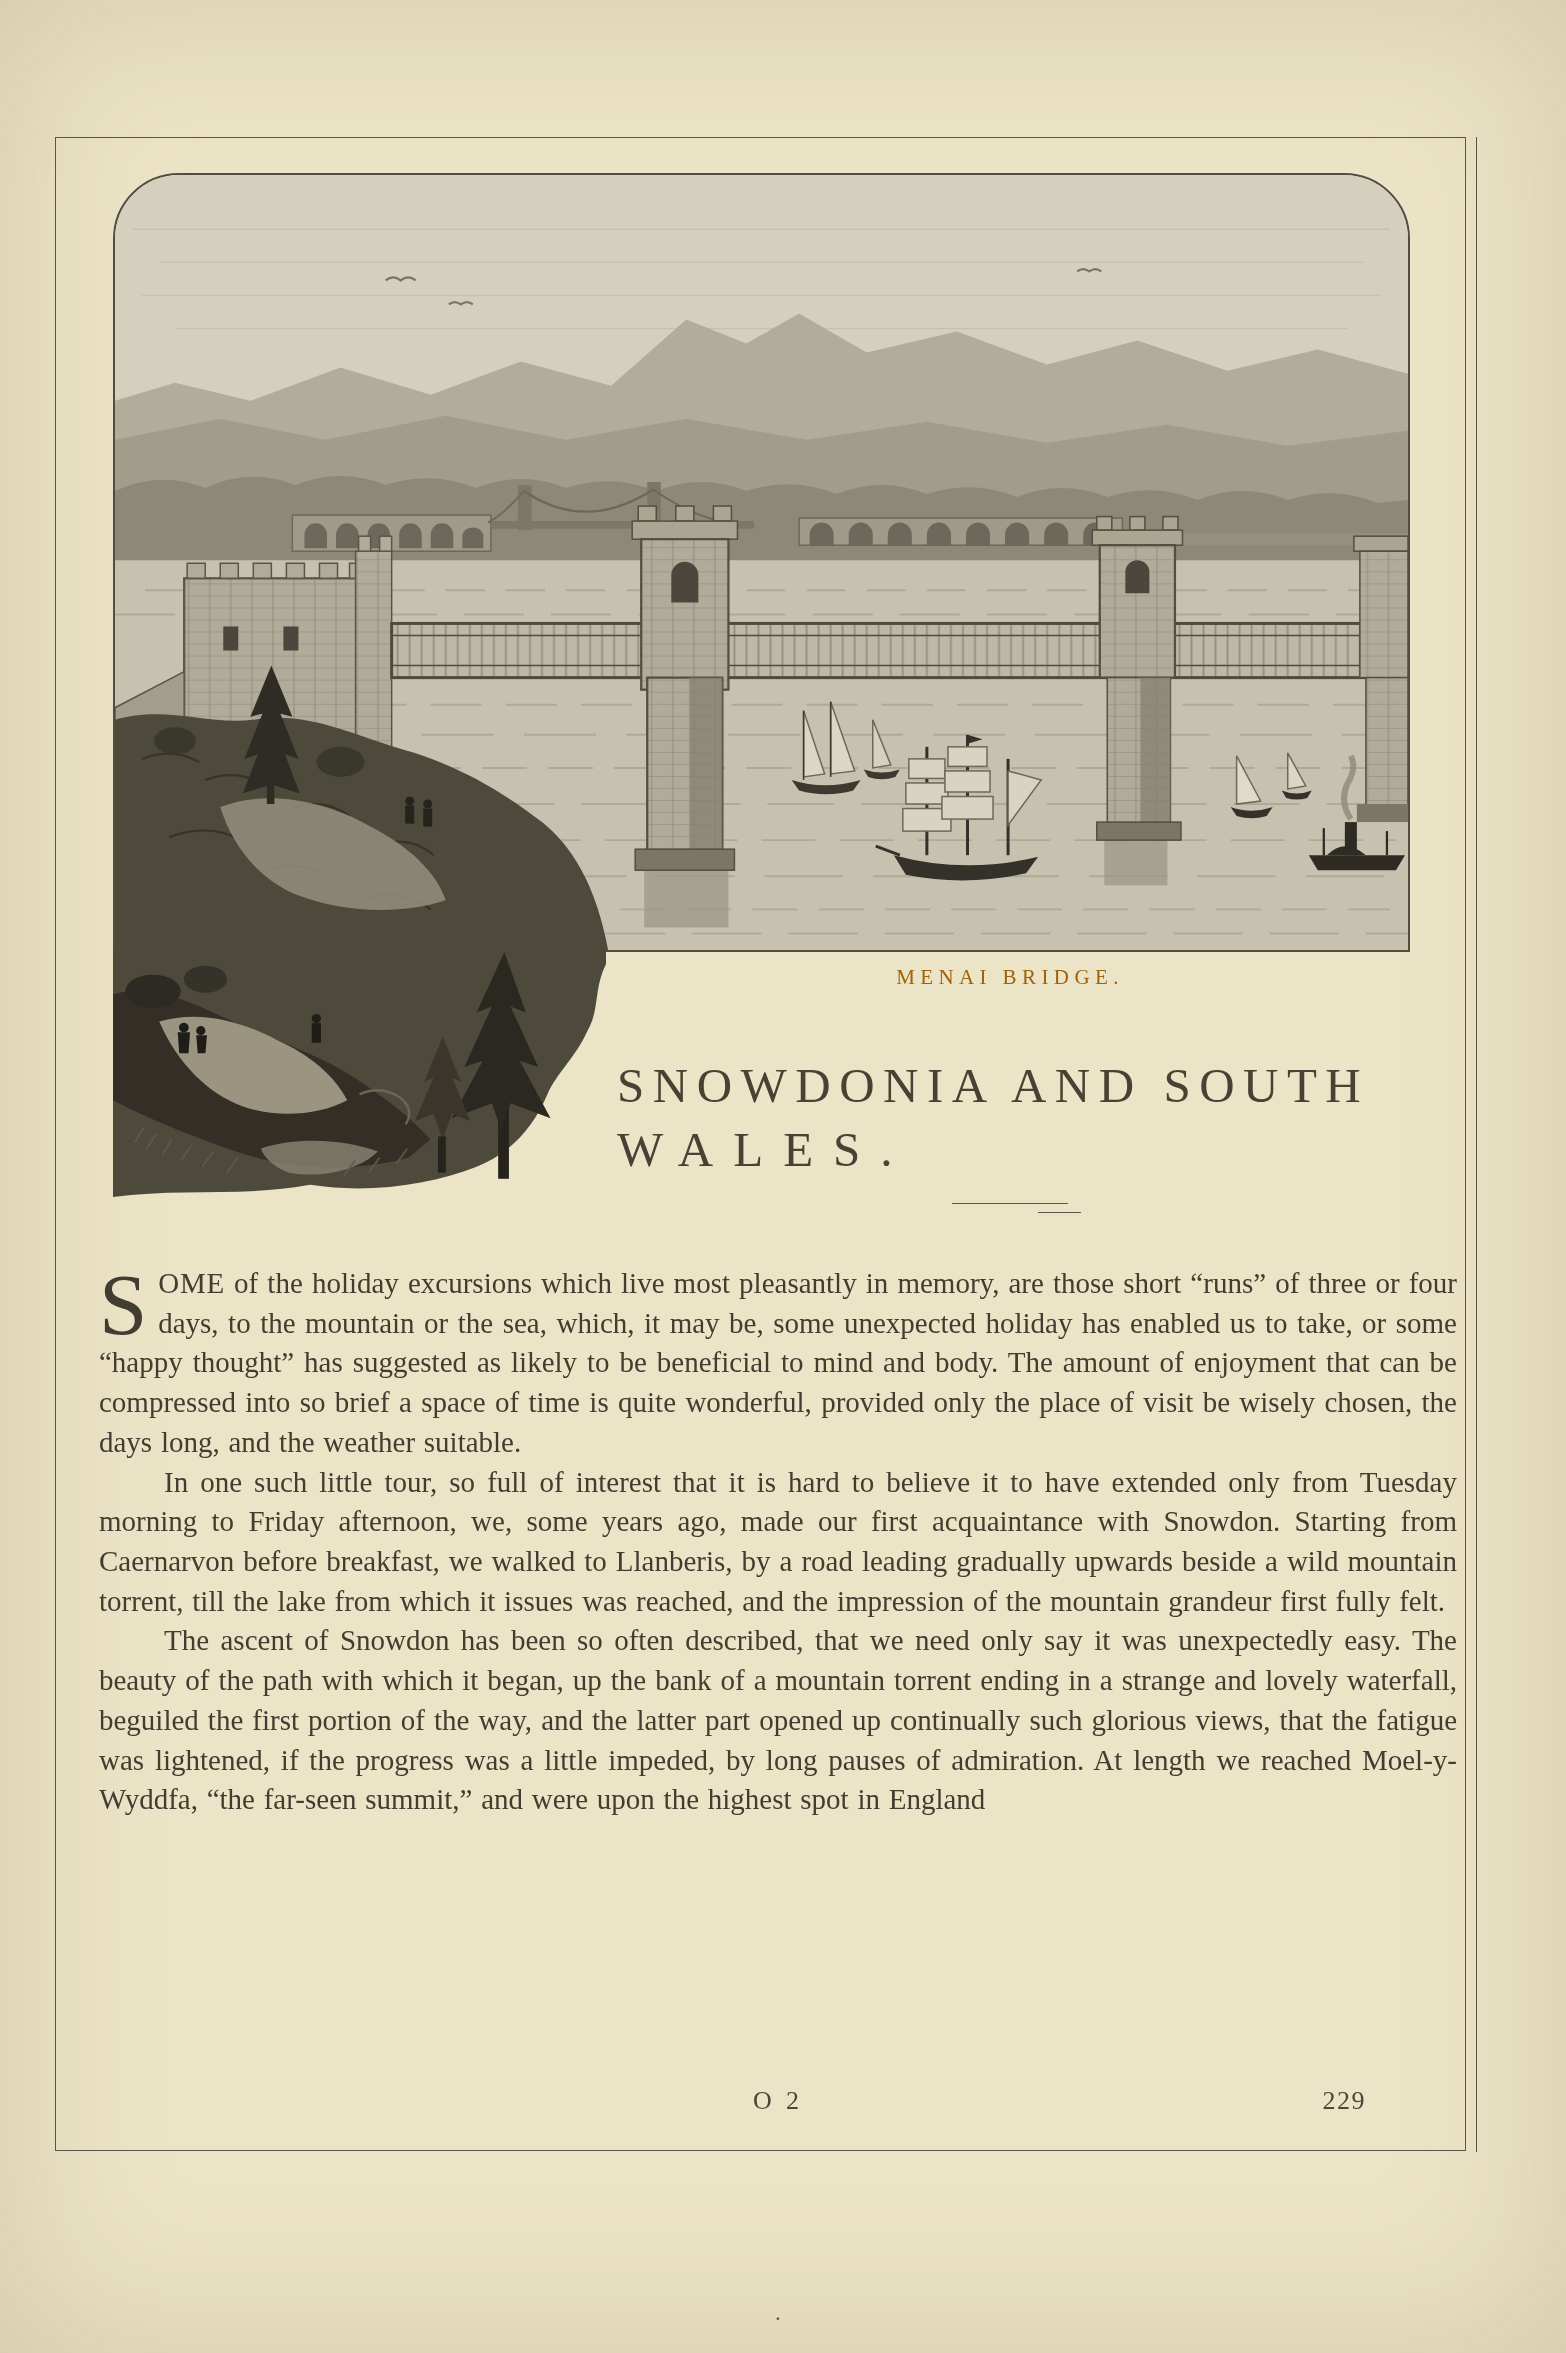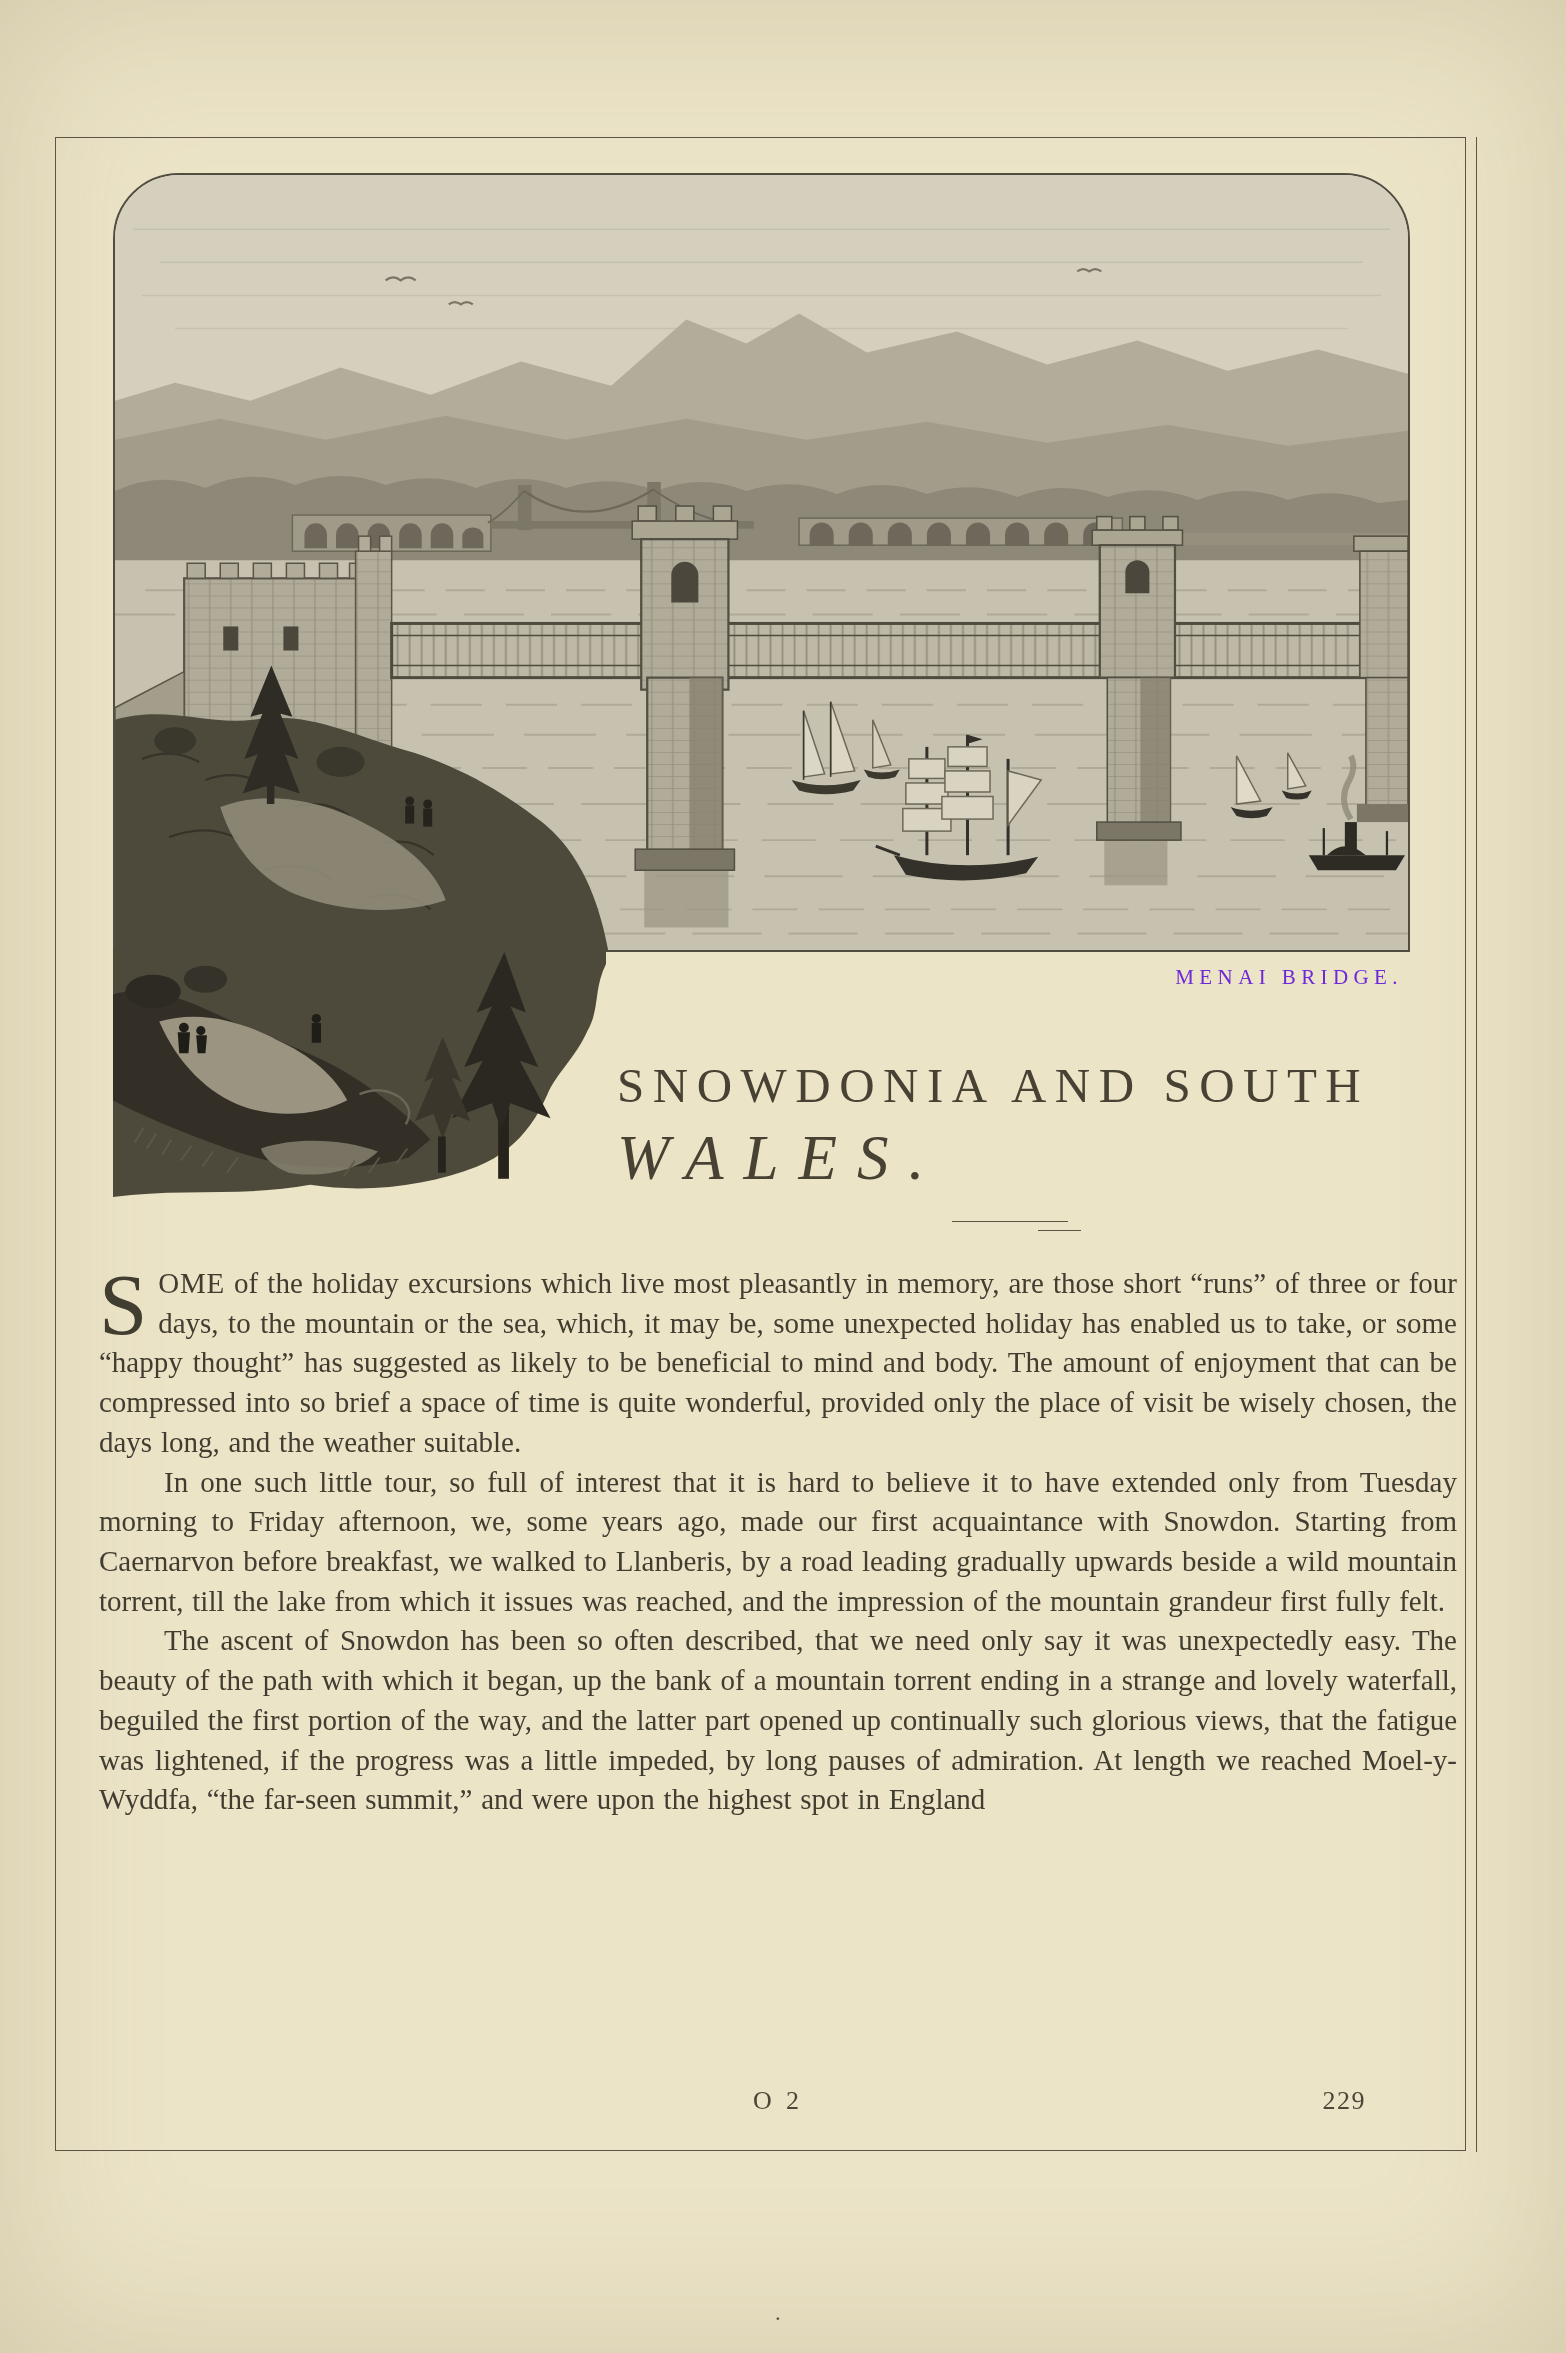--- a/index.html
+++ b/index.html
@@ -28,29 +28,29 @@
     overflow:hidden;background:#d5d0be;
   }
   .engraving-main svg{display:block;width:100%;height:100%;}
   .engraving-ext{
     position:absolute;left:113px;top:949px;width:493px;height:257px;
     overflow:hidden;
   }
   .engraving-ext svg{display:block;width:100%;height:100%;}
   .caption{
     position:absolute;left:617px;top:965px;width:786px;
-    text-align:right;
-    font-size:21px;letter-spacing:5.4px;color:#6d28d9;
+    text-align:center;
+    font-size:21px;letter-spacing:5.4px;color:#a16207;
   }
   .title-block{
     position:absolute;left:617px;top:1054px;width:786px;
     text-align:left;color:#474233;
   }
   .title-line1{font-size:49px;letter-spacing:8.5px;line-height:1.3;}
-  .title-line2{font-size:63px;letter-spacing:20px;line-height:1.3;font-style:italic;}
+  .title-line2{font-size:49px;letter-spacing:20px;line-height:1.3;}
   .title-divider{width:116px;border-top:1.5px solid #5a5547;margin:21.6px auto 0;}
   .title-divider::after{
     content:"";display:block;width:43px;border-top:1.5px solid #5a5547;
     margin:7.7px 0 0 86px;
   }
   .body-text{
     position:absolute;left:99px;top:1264px;width:1358px;
     font-size:29px;line-height:1.37;color:#413d31;
   }
   .body-text p{margin:0;text-align:justify;word-spacing:1.5px;}

